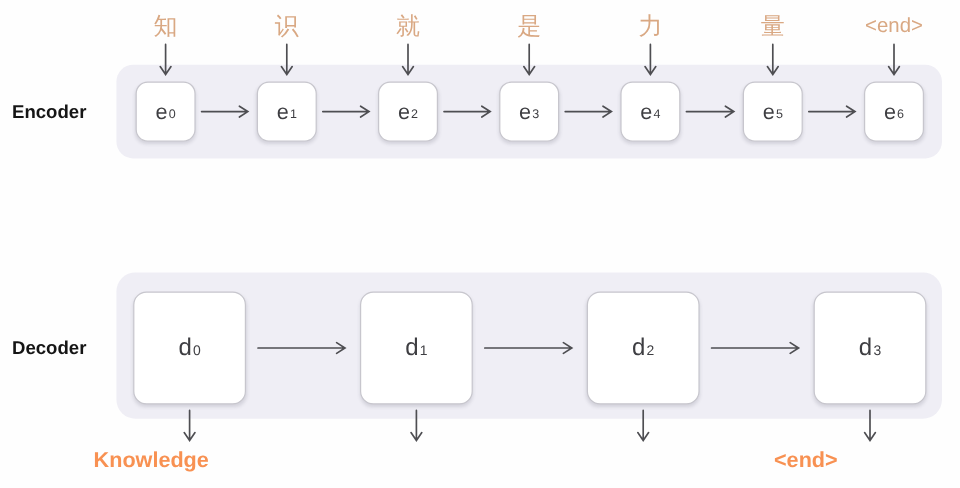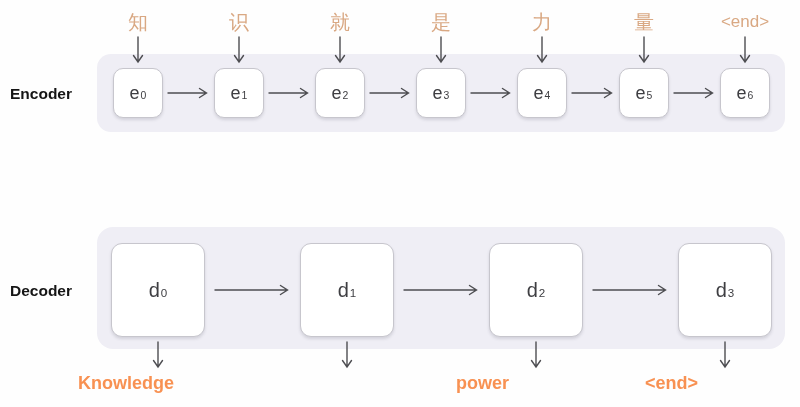--- a/index.html
+++ b/index.html
@@ -204,16 +204,15 @@
       <path d="M7 0 V24 M2.5 18.5 L7 25 L11.5 18.5"></path>
     </svg>
   <svg class="arrow" style="left:529px; top:342px;" width="14" height="28" viewBox="0 0 14 28">
       <path d="M7 0 V24 M2.5 18.5 L7 25 L11.5 18.5"></path>
     </svg>
   <svg class="arrow" style="left:718px; top:342px;" width="14" height="28" viewBox="0 0 14 28">
       <path d="M7 0 V24 M2.5 18.5 L7 25 L11.5 18.5"></path>
     </svg>
 
   <div class="out-token" style="left:78px;">Knowledge</div>
-  <div class="out-token" style="left:456px;">power</div>
   <div class="out-token" style="left:645px;">&lt;end&gt;</div>
 
 </div>
 
 </body></html>

